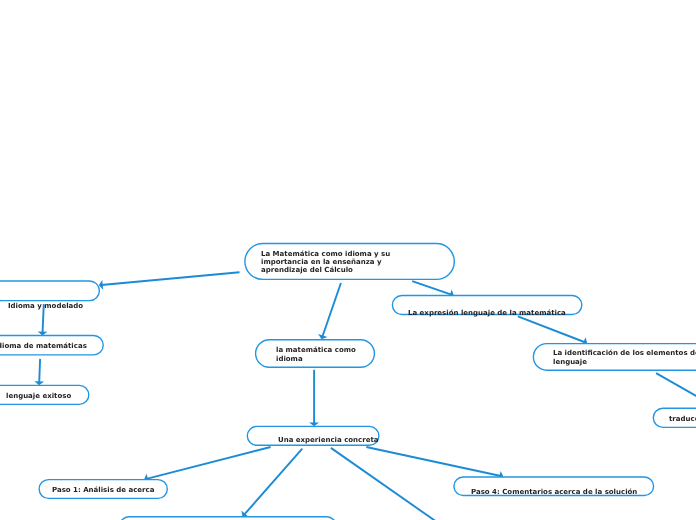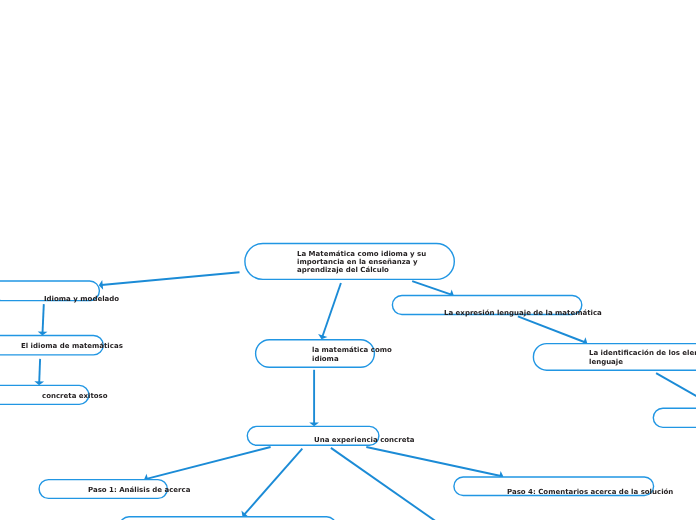--- a/index.html
+++ b/index.html
@@ -1,21 +1,21 @@
 <!DOCTYPE html>
 <html><head>
 <meta charset="utf-8">
 <title>Mind map</title>
 <style>
   html,body{margin:0;padding:0;background:#ffffff;}
   body{width:696px;height:520px;overflow:hidden;position:relative;
        font-family:"DejaVu Sans","Liberation Sans",sans-serif;}
   #mindmap{position:absolute;left:0;top:0;width:696px;height:520px;overflow:hidden;}
   #edge-layer,#shape-layer{position:absolute;left:0;top:0;width:696px;height:520px;}
-  .node{position:absolute;box-sizing:border-box;display:flex;align-items:center;margin-left:36px;}
+  .node{position:absolute;box-sizing:border-box;display:flex;align-items:center;}
   .node .label{will-change:transform;font-weight:bold;font-size:7px;line-height:7.9px;
         position:relative;white-space:pre;color:#231f20;}
 </style>
 </head>
 <body>
 
 <div id="mindmap">
   <svg id="edge-layer" width="696" height="520" viewBox="0 0 696 520">
       <g>
         <line x1="239.5" y1="272.2" x2="101.3888034215701" y2="285.0589671299036" stroke="#1b8bd6" stroke-width="1.9"></line>
@@ -79,27 +79,27 @@
       <rect x="39.1" y="479.6" width="128.2" height="18.8" rx="9.4" fill="#ffffff" stroke="#2196e3" stroke-width="1.4"></rect>
       <rect x="453.9" y="477" width="199.7" height="18.5" rx="9.25" fill="#ffffff" stroke="#2196e3" stroke-width="1.4"></rect>
       <rect x="119.6" y="516.8" width="216.5" height="18.8" rx="9.4" fill="#ffffff" stroke="#2196e3" stroke-width="1.4"></rect>
     </svg>
   <div class="node" style="left: 244.9px; top: 243.5px; width: 209.4px; height: 35.9px; padding-left: 16.5px;">
     <span class="label" style="color: rgb(35, 31, 32); top: 1.5px; line-height: 7.9px;">La Matemática como idioma y su
 importancia en la enseñanza y
 aprendizaje del Cálculo</span>
   </div>
   <div class="node" style="left: -8.5px; top: 281px; width: 107.9px; height: 19.6px; justify-content: center;">
-    <span class="label" style="color: rgb(35, 31, 32); top: 9px; text-align: center;">Idioma y modelado</span>
+    <span class="label" style="color: rgb(35, 31, 32); top: 16px; text-align: center;">Idioma y modelado</span>
   </div>
   <div class="node" style="left: -30.8px; top: 335.5px; width: 134px; height: 19.4px; justify-content: center;">
     <span class="label" style="color: rgb(35, 31, 32); top: 1.3px;">El idioma de matemáticas</span>
   </div>
   <div class="node" style="left: -10.7px; top: 385.4px; width: 99.5px; height: 19px; justify-content: center;">
-    <span class="label" style="color: rgb(35, 31, 32); top: 2.3px;">concreta exitoso</span>
+    <span class="label" style="color: rgb(35, 31, 32); top: 2.3px;">lenguaje exitoso</span>
   </div>
   <div class="node" style="left: 392.4px; top: 295.5px; width: 189.4px; height: 19px; justify-content: center;">
     <span class="label" style="color: rgb(35, 31, 32); top: 9px;">La expresión lenguaje de la matemática</span>
   </div>
   <div class="node" style="left: 255.6px; top: 339.7px; width: 98px; height: 27.6px; padding-left: 20px;">
     <span class="label" style="color: rgb(35, 31, 32); top: 1.5px; line-height: 8.6px;">la matemática como
 idioma</span>
   </div>
   <div class="node" style="left: 533.4px; top: 343.6px; width: 190.2px; height: 26.6px; padding-left: 19.5px;">
     <span class="label" style="color: rgb(35, 31, 32); top: 1.6px; line-height: 9px;">La identificación de los elementos del

